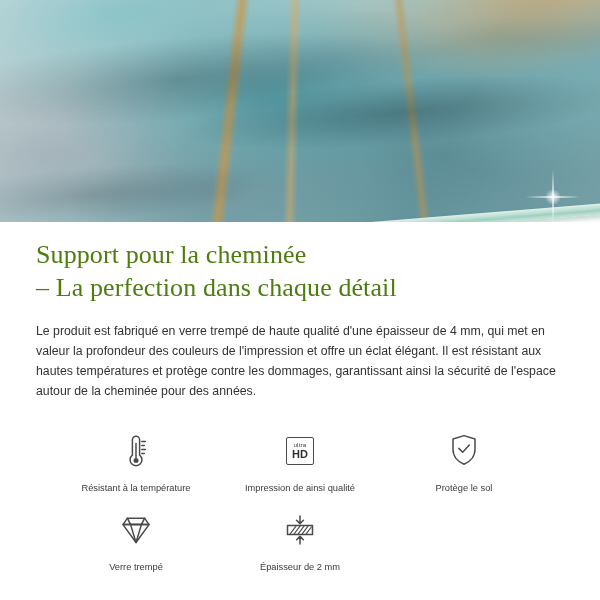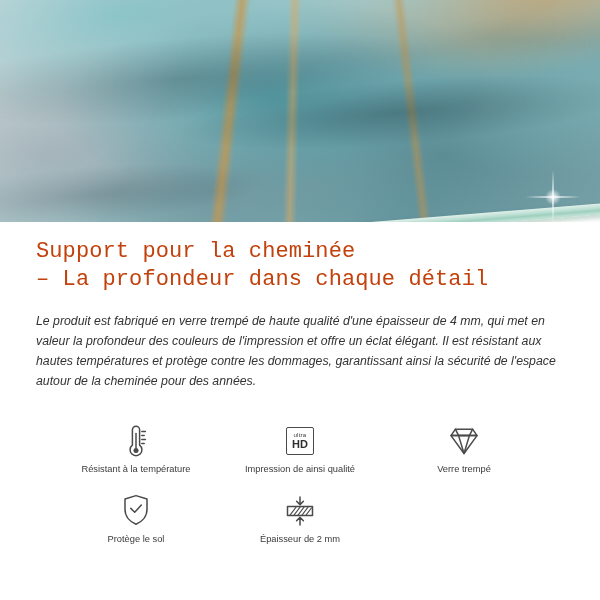--- a/index.html
+++ b/index.html
@@ -116,35 +116,34 @@
     margin: -8px 0 0 -8px;
     border-radius: 50%;
     background: radial-gradient(closest-side, rgba(255,255,255,0.95), rgba(255,255,255,0));
   }
 
   
   .content {
     padding: 16px 36px 0 36px;
   }
   .headline {
-    font-family: Liberation Mono, monospace;
-    font-size: 22px;
+    font-family: Liberation Serif, serif;
+    font-size: 26px;
     line-height: 1.27;
-    color: #c2410c;
+    color: #4d7c0f;
     font-weight: 400;
     letter-spacing: .1px;
   }
   .headline .l2 { display: block; }
   .body-copy {
     margin-top: 17px;
     font-size: 12.3px;
     line-height: 1.63;
     color: #333333;
     max-width: 535px;
-    font-style: italic;
   }
 
   
   .features {
     margin-top: 22px;
     display: grid;
     grid-template-columns: repeat(3, 1fr);
     row-gap: 6px;
     padding: 0 18px;
   }
@@ -155,20 +154,21 @@
     justify-content: center;
     padding: 6px 4px 2px 4px;
   }
   .feature-icon {
     height: 44px;
     display: flex;
     align-items: center;
     justify-content: center;
   }
   .feature-label {
+    margin-top: 9px;
     font-size: 9.3px;
     color: #3a3a3a;
     text-align: center;
     line-height: 1.3;
   }
   svg { display: block; }
   .stroke {
     fill: none;
     stroke: #4a4a4a;
     stroke-width: 1.5;
@@ -203,21 +203,21 @@
       <div class="glass-edge-2"></div>
     </div>
     <div class="sparkle">
       <div class="sparkle-core"></div>
     </div>
   </div>
 
   <div class="content">
     <h1 class="headline">
       <span>Support pour la cheminée</span>
-      <span class="l2">– La profondeur dans chaque détail</span>
+      <span class="l2">– La perfection dans chaque détail</span>
     </h1>
     <p class="body-copy">Le produit est fabriqué en verre trempé de haute qualité d'une épaisseur de 4 mm, qui met en valeur la profondeur des couleurs de l'impression et offre un éclat élégant. Il est résistant aux hautes températures et protège contre les dommages, garantissant ainsi la sécurité de l'espace autour de la cheminée pour des années.</p>
 
     <div class="features">
 
       <div class="feature">
         <div class="feature-icon">
           <svg width="34" height="40" viewBox="0 0 34 40" aria-hidden="true">
             <path class="stroke" d="M17 5.2a3.6 3.6 0 0 1 3.6 3.6v15.4a5.9 5.9 0 1 1-7.2 0V8.8A3.6 3.6 0 0 1 17 5.2z"></path>
             <path class="stroke" d="M17 12.5v14.2"></path>
@@ -233,40 +233,40 @@
           <div class="hd-box">
             <span class="hd-top">ultra</span>
             <span class="hd-bottom">HD</span>
           </div>
         </div>
         <div class="feature-label">Impression de ainsi qualité</div>
       </div>
 
       <div class="feature">
         <div class="feature-icon">
+          <svg width="34" height="40" viewBox="0 0 34 40" aria-hidden="true">
+            <path class="stroke" d="M17 4.6l11 3.4v10.2c0 7.2-5 12.6-11 15-6-2.4-11-7.8-11-15V8z"></path>
+            <path class="stroke" d="M11.8 17.4l3.9 3.9 6.6-7.2"></path>
+          </svg>
+        </div>
+        <div class="feature-label">Protège le sol</div>
+      </div>
+
+      <div class="feature">
+        <div class="feature-icon">
           <svg width="38" height="36" viewBox="0 0 38 36" aria-hidden="true">
             <path class="stroke" d="M6 12.6h26L19 30.5z"></path>
             <path class="stroke" d="M10.4 6.2h17.2l4.4 6.4H6z"></path>
             <path class="stroke" d="M10.4 6.2l3.2 6.4L19 30.5l5.4-17.9 3.2-6.4"></path>
             <path class="stroke" d="M13.6 12.6h10.8"></path>
           </svg>
         </div>
         <div class="feature-label">Verre trempé</div>
       </div>
 
-      <div class="feature">
-        <div class="feature-icon">
-          <svg width="34" height="40" viewBox="0 0 34 40" aria-hidden="true">
-            <path class="stroke" d="M17 4.6l11 3.4v10.2c0 7.2-5 12.6-11 15-6-2.4-11-7.8-11-15V8z"></path>
-            <path class="stroke" d="M11.8 17.4l3.9 3.9 6.6-7.2"></path>
-          </svg>
-        </div>
-        <div class="feature-label">Protège le sol</div>
-      </div>
-
 
       <div class="feature">
         <div class="feature-icon">
           <svg width="40" height="36" viewBox="0 0 40 36" aria-hidden="true">
             <path class="stroke" d="M20 4v6.6M16.6 8.2L20 11.6l3.4-3.4"></path>
             <path class="stroke" d="M20 32v-6.6M16.6 27.8L20 24.4l3.4 3.4"></path>
             <rect class="stroke" x="7.5" y="13.6" width="25" height="8.8"></rect>
             <path class="stroke" style="stroke-width:1.1" d="M10 22.2l6-8M14 22.2l6-8M18 22.2l6-8M22 22.2l6-8M26 22.2l5.4-7.2"></path>
           </svg>
         </div>

